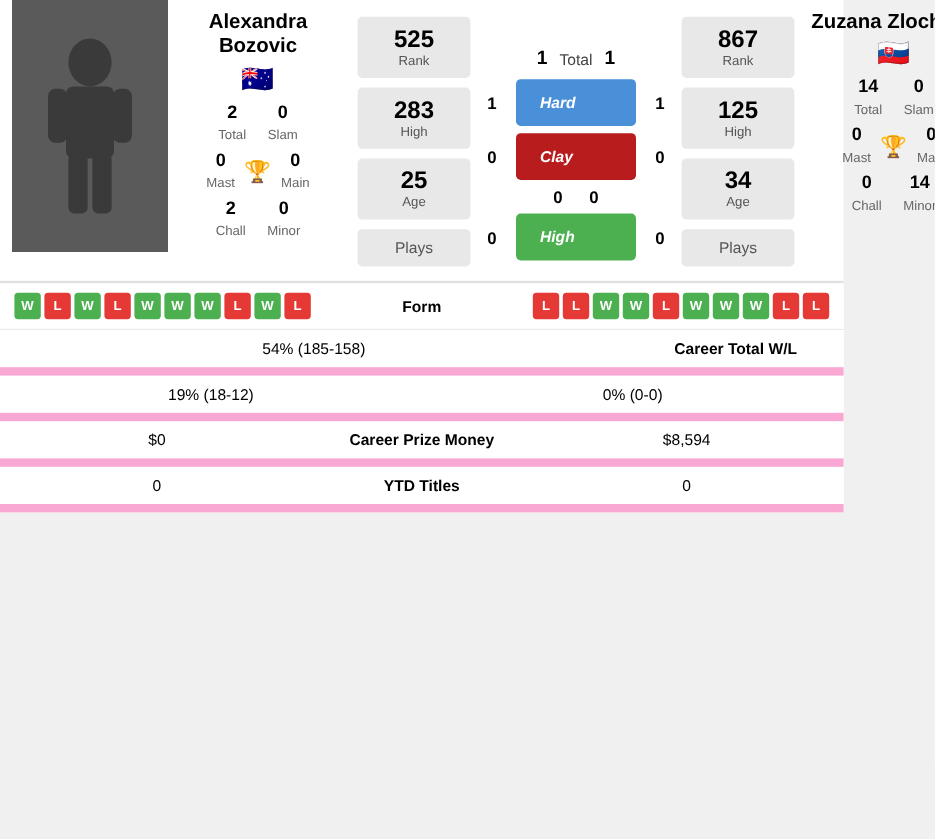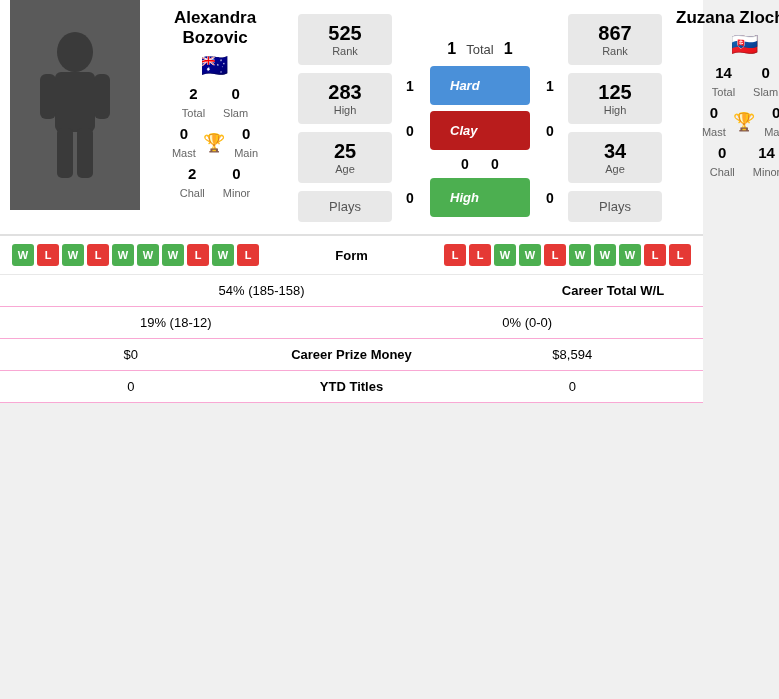--- a/index.html
+++ b/index.html
@@ -112,21 +112,21 @@
     .form-w { background: #4caf50; }
     .form-l { background: #e53935; }
 
     .stats-table {
       width: 100%;
     }
 
     .stats-table-row {
       display: flex;
       align-items: center;
-      border-bottom: 1px solid #f9a8d4;
+      border-bottom: 7px solid #f9a8d4;
       padding: 8px 0;
     }
 
     .stats-table-left {
       flex: 1;
       text-align: center;
       font-size: 13px;
     }
 
     .stats-table-center {

